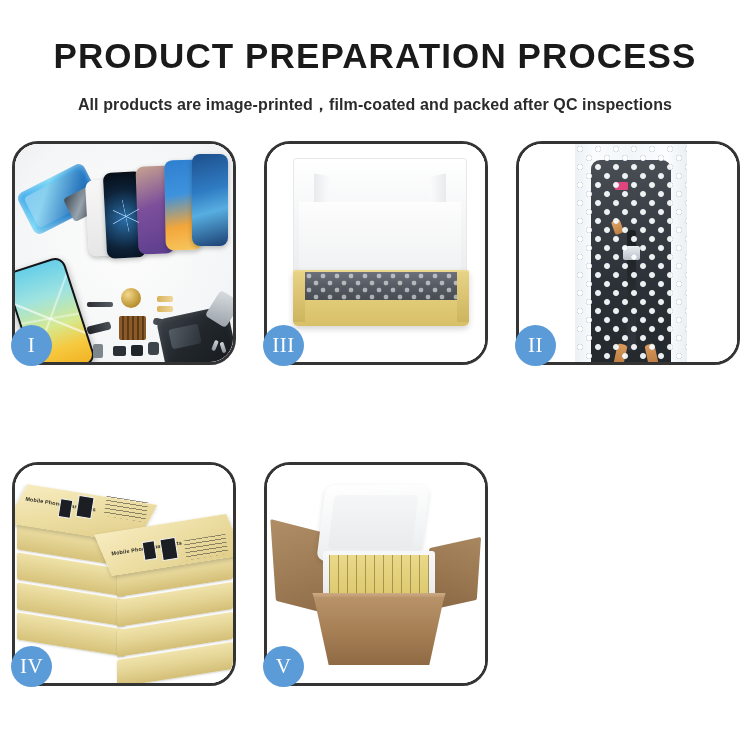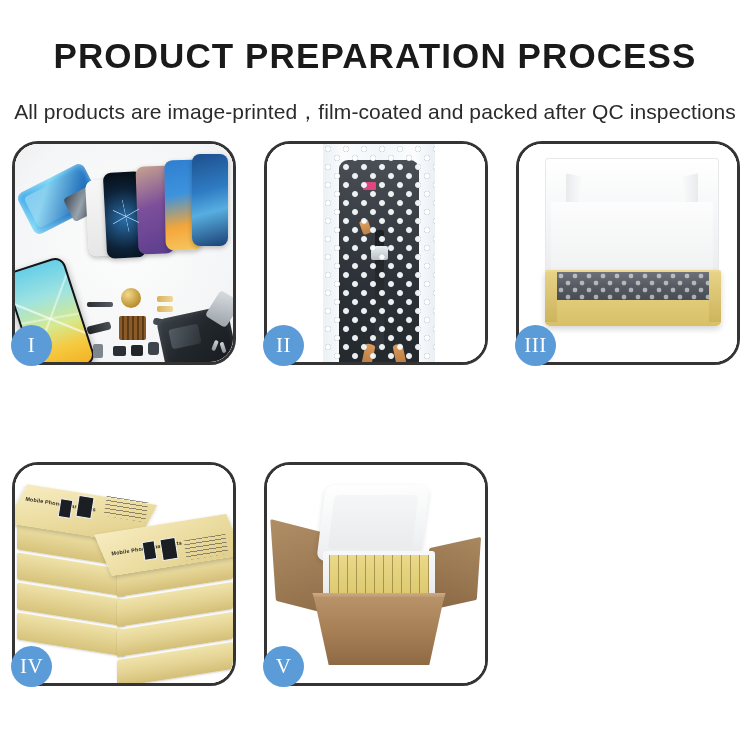--- a/index.html
+++ b/index.html
@@ -31,23 +31,23 @@
   .main-title {
     font-size: 35px;
     font-weight: bold;
     letter-spacing: 1.1px;
     color: #1a1a1a;
     line-height: 44px;
     white-space: nowrap;
   }
 
   .sub-title {
-    margin-top: 24px;
-    font-size: 21px;
-    font-weight: normal;
+    margin-top: 17px;
+    font-size: 16px;
+    font-weight: bold;
     color: #2b2b2b;
     letter-spacing: 0.1px;
     line-height: 20px;
     white-space: nowrap;
   }
 
   
   .grid {
     position: absolute;
     top: 141px;
@@ -587,58 +587,58 @@
         <div class="p1-board"></div>
         <div class="p1-tool"></div>
         <div class="p1-screw1"></div>
         <div class="p1-screw2"></div>
       </div>
       <div class="badge">I</div>
     </div>
 
     <div class="panel">
       <div class="panel-photo">
+        <div class="p3-bg"></div>
+        <div class="p3-lid">
+          <div class="p3-lid-flapL"></div>
+          <div class="p3-lid-flapR"></div>
+        </div>
+        <div class="p3-foam"></div>
+        <div class="p3-tray">
+          <div class="p3-tray-inner">
+            <div class="bubbles"></div>
+          </div>
+          <div class="p3-tray-lipL"></div>
+          <div class="p3-tray-lipR"></div>
+        </div>
+      </div>
+      <div class="badge">III</div>
+    </div>
+
+    <div class="panel">
+      <div class="panel-photo">
         <div class="p2-bg"></div>
         <div class="p2-bag">
           <div class="p2-screen">
             <div class="p2-tag"></div>
             <div class="p2-flex"></div>
             <div class="p2-connector"></div>
             <div class="p2-cu3"></div>
             <div class="p2-cu1"></div>
             <div class="p2-cu2"></div>
           </div>
           <div class="bubbles"></div>
           <div class="bubbles-edge"></div>
         </div>
       </div>
       <div class="badge">II</div>
     </div>
 
     <div class="panel">
       <div class="panel-photo">
-        <div class="p3-bg"></div>
-        <div class="p3-lid">
-          <div class="p3-lid-flapL"></div>
-          <div class="p3-lid-flapR"></div>
-        </div>
-        <div class="p3-foam"></div>
-        <div class="p3-tray">
-          <div class="p3-tray-inner">
-            <div class="bubbles"></div>
-          </div>
-          <div class="p3-tray-lipL"></div>
-          <div class="p3-tray-lipR"></div>
-        </div>
-      </div>
-      <div class="badge">III</div>
-    </div>
-
-    <div class="panel">
-      <div class="panel-photo">
         <div class="p4-bg"></div>
         <div class="p4-stack">
           <div class="p4-box p4-l p4-l1"></div>
           <div class="p4-box p4-l p4-l2"></div>
           <div class="p4-box p4-l p4-l3"></div>
           <div class="p4-box p4-l p4-l4"></div>
 
           <div class="p4-box p4-r p4-r1"></div>
           <div class="p4-box p4-r p4-r2"></div>
           <div class="p4-box p4-r p4-r3"></div>

